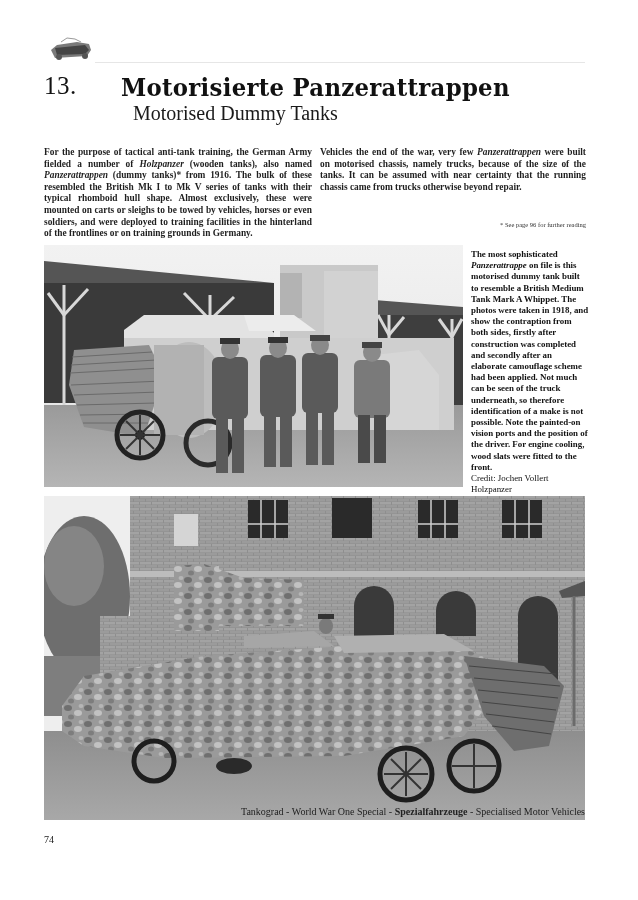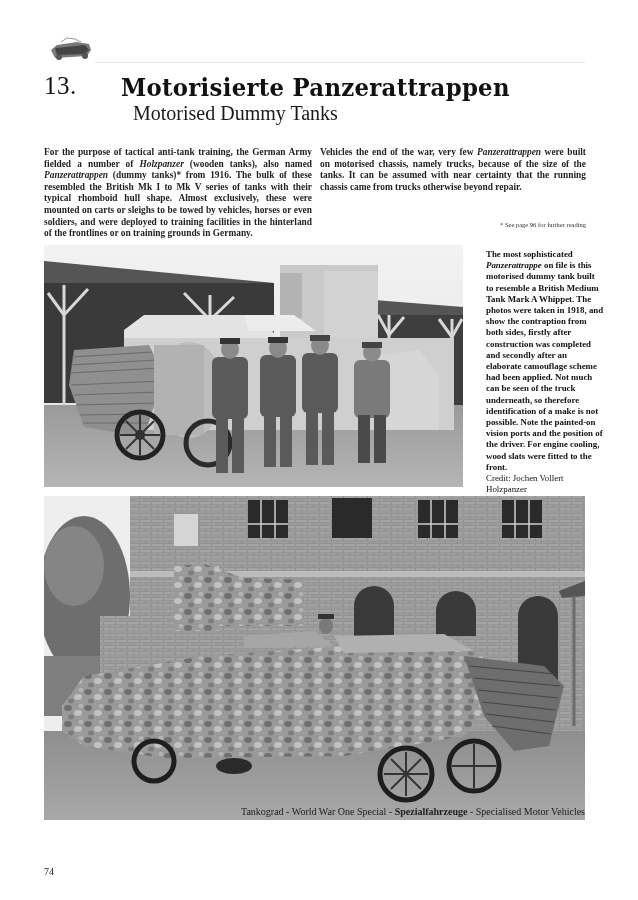--- a/index.html
+++ b/index.html
@@ -11,24 +11,24 @@
   .title-en { position: absolute; left: 133px; top: 102px; font-size: 20px; color: #1a1a1a; }
   .body-col { position: absolute; top: 147px; font-size: 9.4px; line-height: 11.6px; text-align: justify; color: #1f1f1f; font-weight: bold; }
   .col-left { left: 44px; width: 268px; }
   .col-right { left: 320px; width: 266px; }
   .body-col em { font-style: italic; }
   .footnote { position: absolute; left: 320px; top: 221px; width: 266px; text-align: right; font-size: 6.5px; color: #333; }
   .photo { position: absolute; overflow: hidden; background: #bbb; }
   .photo1 { left: 44px; top: 245px; width: 419px; height: 242px; }
   .photo2 { left: 44px; top: 496px; width: 541px; height: 324px; }
   .photo svg { display: block; width: 100%; height: 100%; }
-  .caption { position: absolute; left: 471px; top: 249px; width: 118px; font-size: 8.9px; line-height: 11.2px; font-weight: bold; color: #111; margin-left: 15px; }
+  .caption { position: absolute; left: 471px; top: 249px; width: 118px; font-size: 8.9px; line-height: 11.2px; font-weight: bold; color: #111; }
   .caption em { font-style: italic; }
   .credit { display: block; font-weight: normal; margin-top: 0; }
-  .page-num { position: absolute; left: 44px; top: 834px; font-size: 10px; color: #222; margin-top: 32px; }
+  .page-num { position: absolute; left: 44px; top: 834px; font-size: 10px; color: #222; }
   .running-foot { position: absolute; right: 53px; top: 806px; font-size: 10px; color: #222; }
   .running-foot b { font-weight: bold; }
 </style>
 </head>
 <body>
 
 <div class="logo">
   <svg viewBox="0 0 48 26" width="48" height="26">
     <path d="M4 14 L10 9 L30 6 L42 8 L44 14 L40 20 L8 22 Z" fill="#7a7a7a"></path>
     <path d="M8 12 L38 9 L42 14 L38 18 L10 19 Z" fill="#444"></path>

